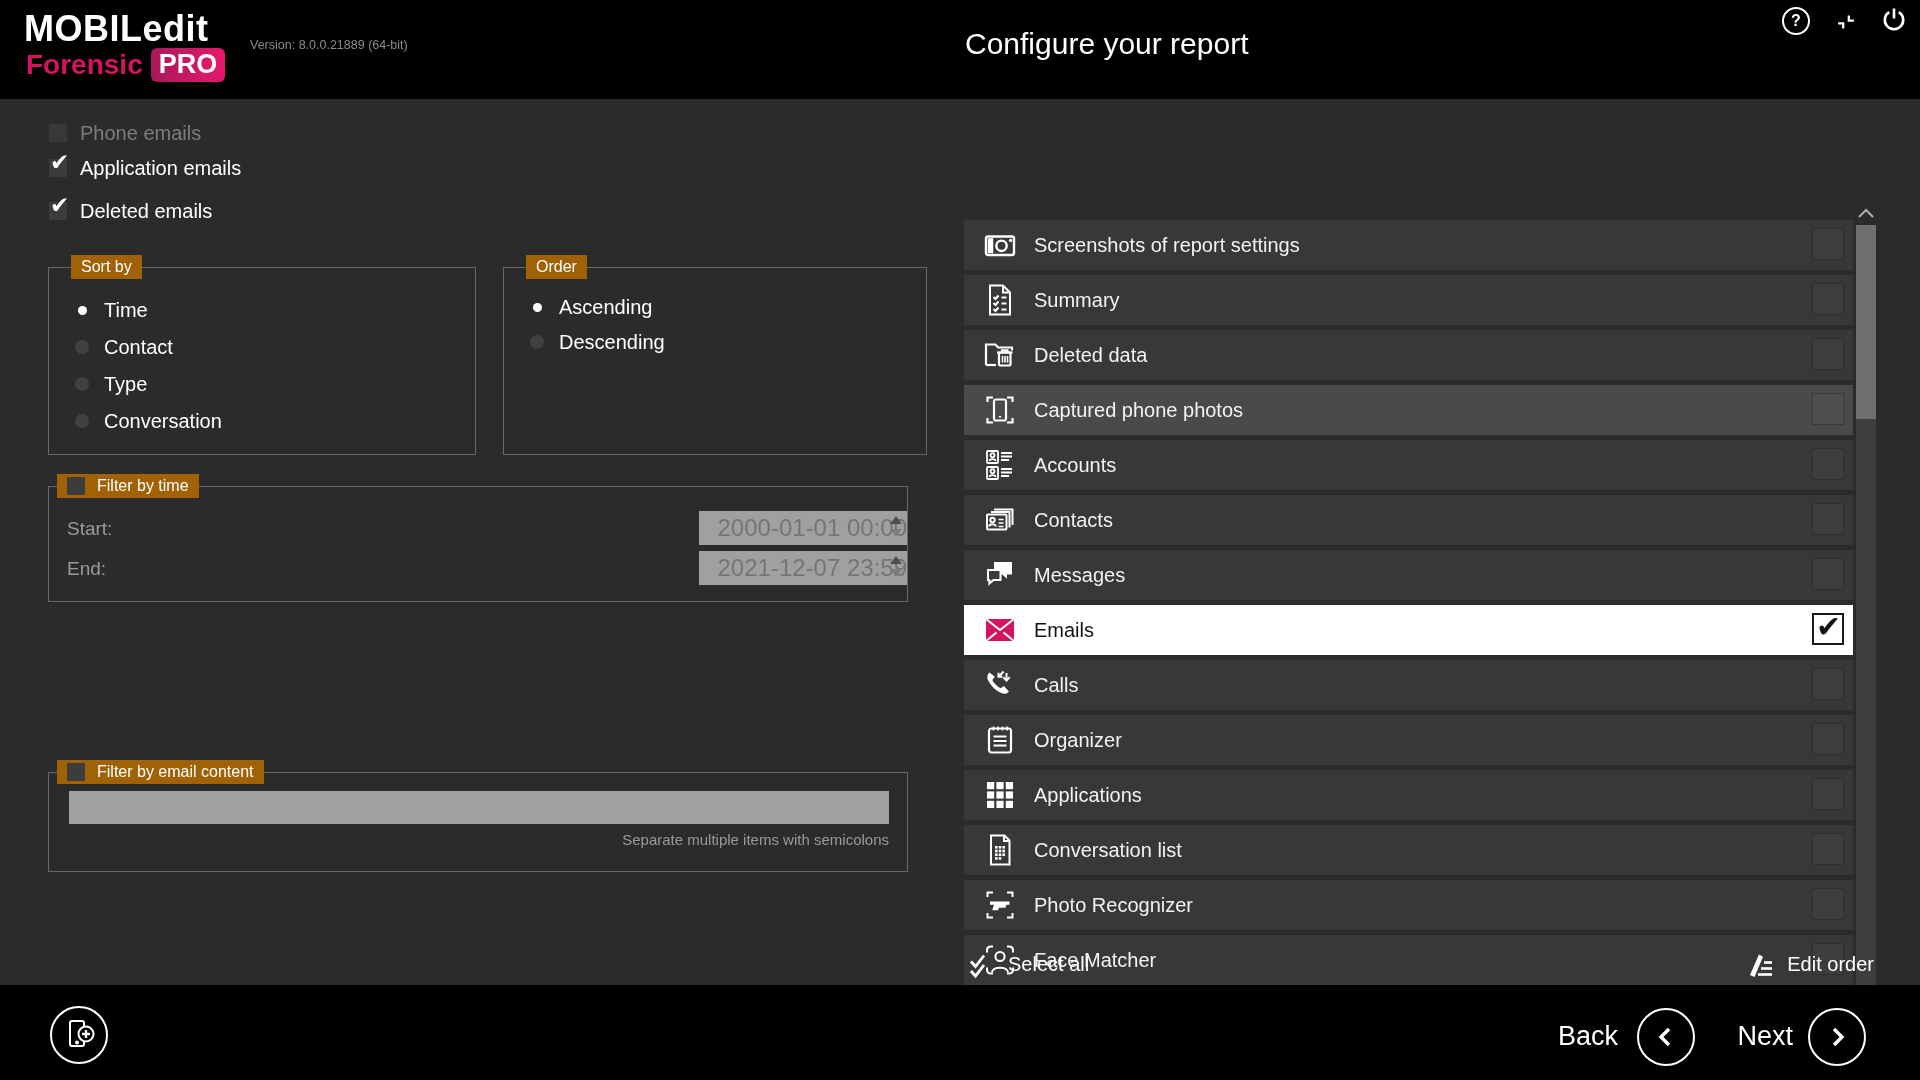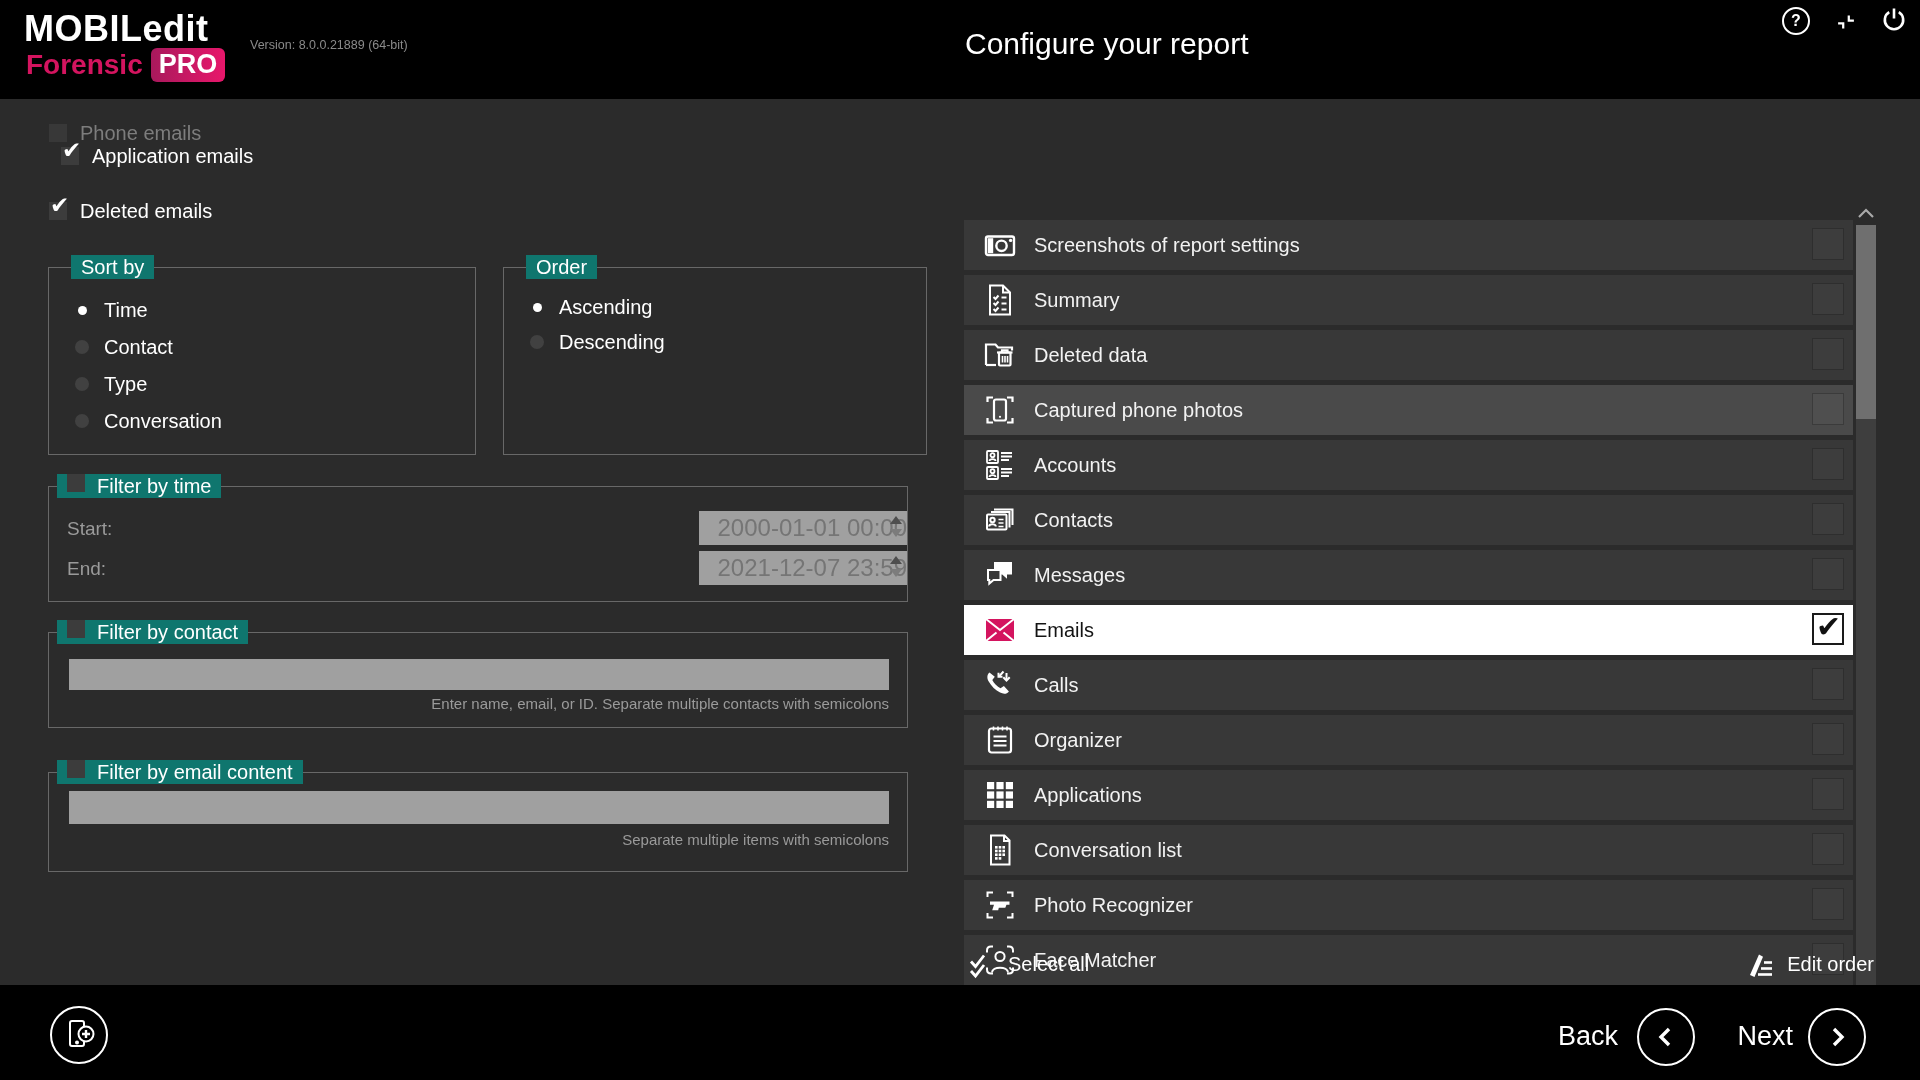--- a/index.html
+++ b/index.html
@@ -26,22 +26,22 @@
   
   .opt{position:absolute;display:flex;align-items:center;gap:13px;height:22px;}
   .cb{width:18px;height:18px;background:#3c3c3c;position:relative;flex:none;}
   .opt.disabled .cb{background:#383838;}
   .opt-label{font-size:20px;color:#fff;white-space:nowrap;}
   .opt.disabled .opt-label{color:#7d7d7d;}
   .opt.checked .cb::after{content:"✔";position:absolute;left:1px;top:-10px;color:#fff;font-size:23px;}
 
   
   .fieldset{position:absolute;border:1px solid #686868;box-sizing:border-box;}
-  .legend{position:absolute;top:-13px;left:22px;background:#0f766e;padding:0 10px;display:flex;
-          gap:12px;font-size:20px;color:#fff;line-height:24px;white-space:nowrap;}
+  .legend{position:absolute;top:-13px;left:22px;background:#a16207;padding:0 10px;display:flex;
+          align-items:center;gap:12px;font-size:16px;color:#fff;line-height:24px;white-space:nowrap;}
 
   
   .radio{position:absolute;display:flex;align-items:center;gap:15px;height:22px;cursor:default;}
   .dot{width:14px;height:14px;border-radius:50%;background:#414141;display:flex;align-items:center;justify-content:center;flex:none;}
   .radio.selected .dot{background:transparent;}
   .radio.selected .dot::after{content:"";width:9px;height:9px;border-radius:50%;background:#fff;}
   .radio-label{font-size:20px;color:#fff;}
 
   
   .date-input{position:absolute;background:#a0a0a0;width:208px;height:34px;}
@@ -110,21 +110,21 @@
       </svg>
     </div>
   </div>
 
   <div id="content">
 
     <div class="opt disabled" style="left:49px;top:23px;">
       <span class="cb"></span>
       <span class="opt-label">Phone emails</span>
     </div>
-    <div class="opt checked" style="left:49px;top:46px;margin-left:12px;">
+    <div class="opt checked" style="left:49px;top:58px;">
       <span class="cb"></span>
       <span class="opt-label">Application emails</span>
     </div>
     <div class="opt checked" style="left:49px;top:101px;">
       <span class="cb"></span>
       <span class="opt-label">Deleted emails</span>
     </div>
 
     <div class="fieldset" style="left:48px;top:168px;width:428px;height:188px;">
       <div class="legend">
@@ -178,28 +178,20 @@
       <div class="flt-label" style="left:18px;top:71px;">End:</div>
       <div class="date-input" style="left:650px;top:64px;">
         <span class="date-value">2021-12-07 23:59</span>
         <span class="spin">
             <i class="up"></i>
             <i class="dn"></i>
           </span>
       </div>
     </div>
 
-    <div class="fieldset" style="left:48px;top:533px;width:860px;height:96px;">
-      <div class="legend" style="left:8px;">
-        <span class="cb"></span>
-        <span>Filter by contact</span>
-      </div>
-      <input class="text-input" style="left: 20px; top: 26px; width: 820px; height: 31px;" value="">
-      <div class="hint" style="right:18px;top:62px;width:820px;">Enter name, email, or ID. Separate multiple contacts with semicolons</div>
-    </div>
 
     <div class="fieldset" style="left:48px;top:673px;width:860px;height:100px;">
       <div class="legend" style="left:8px;">
         <span class="cb"></span>
         <span>Filter by email content</span>
       </div>
       <input class="text-input" style="left: 20px; top: 18px; width: 820px; height: 33px;" value="">
       <div class="hint" style="right:18px;top:58px;width:820px;">Separate multiple items with semicolons</div>
     </div>
 

